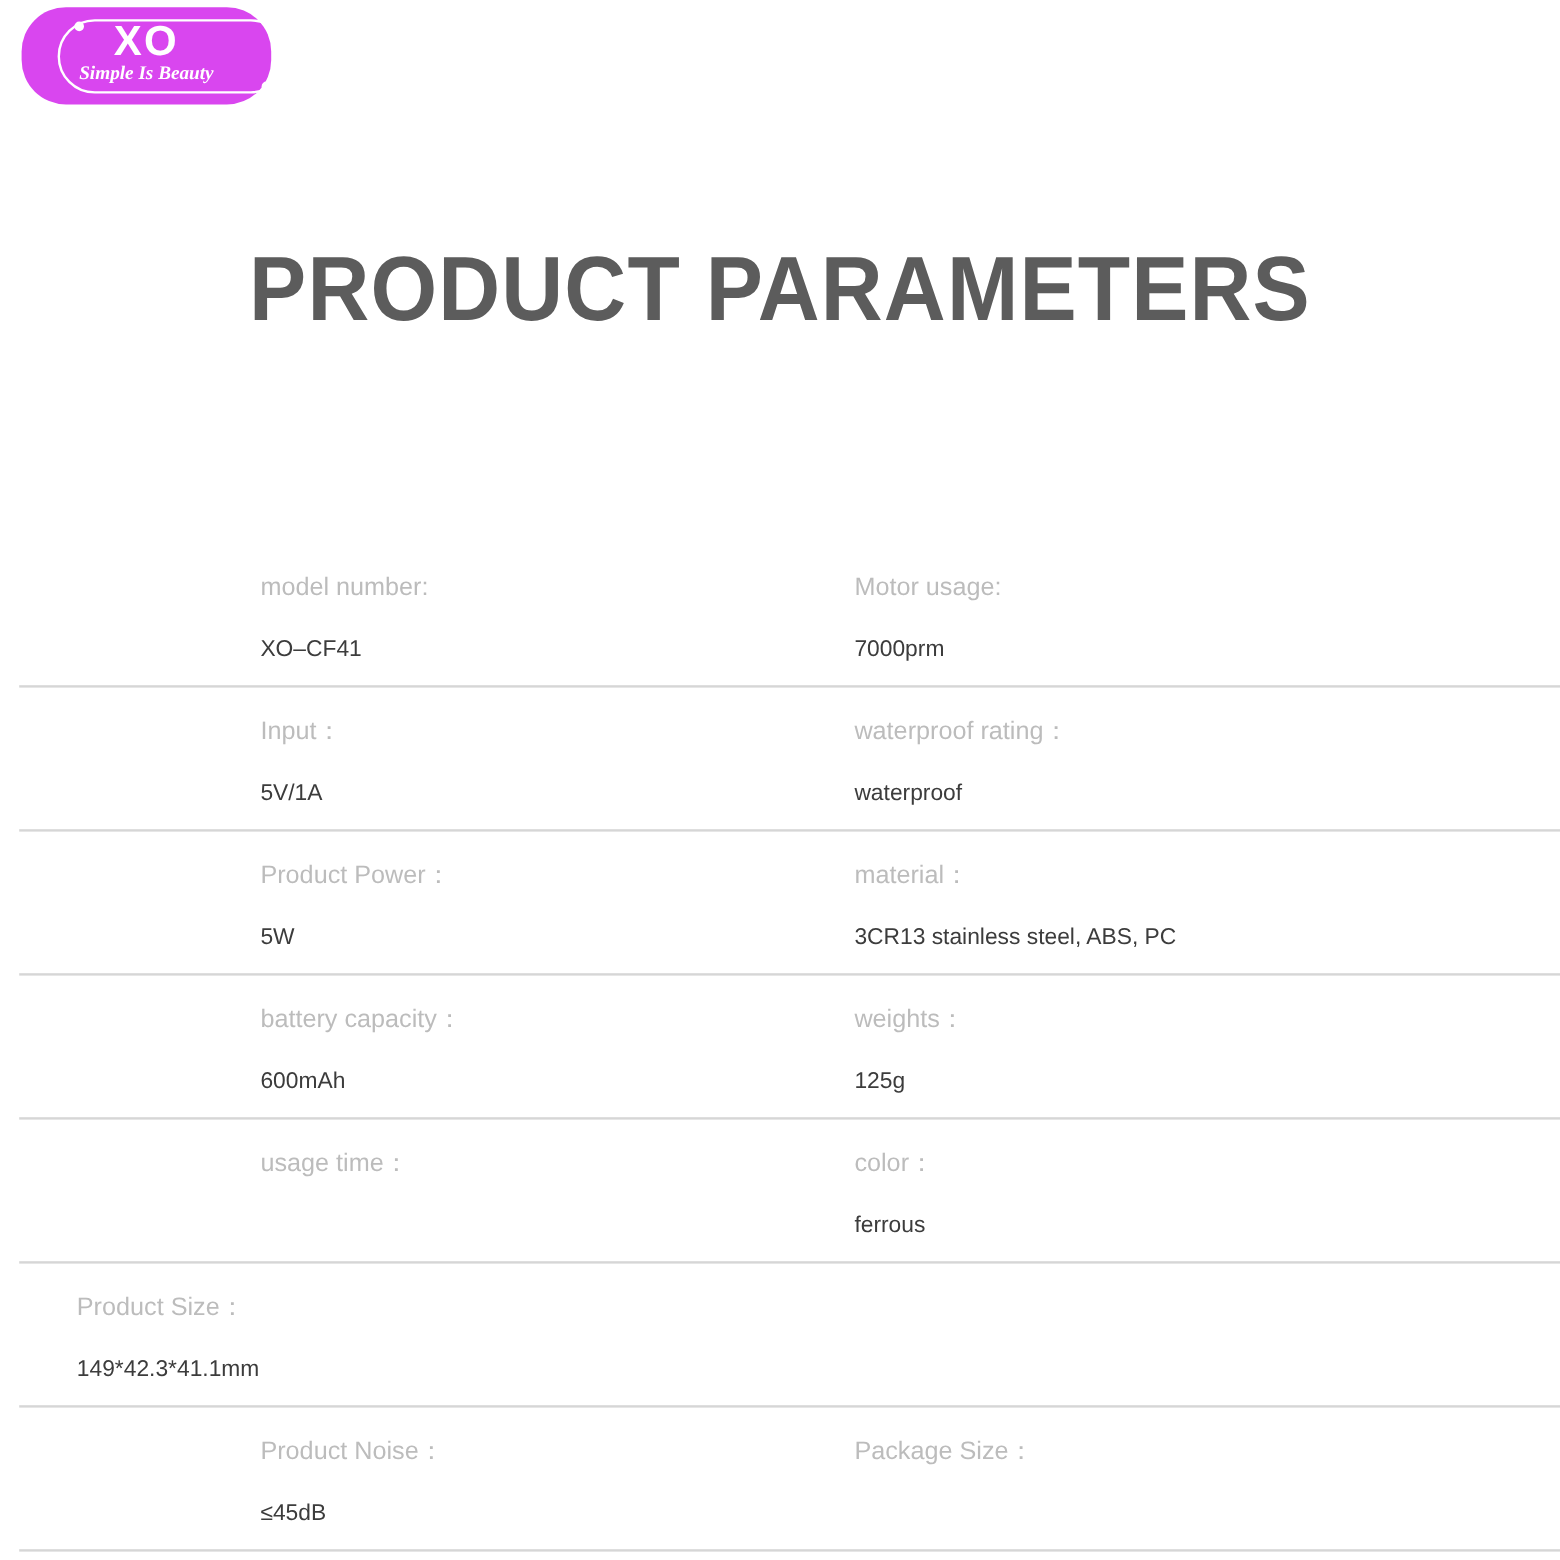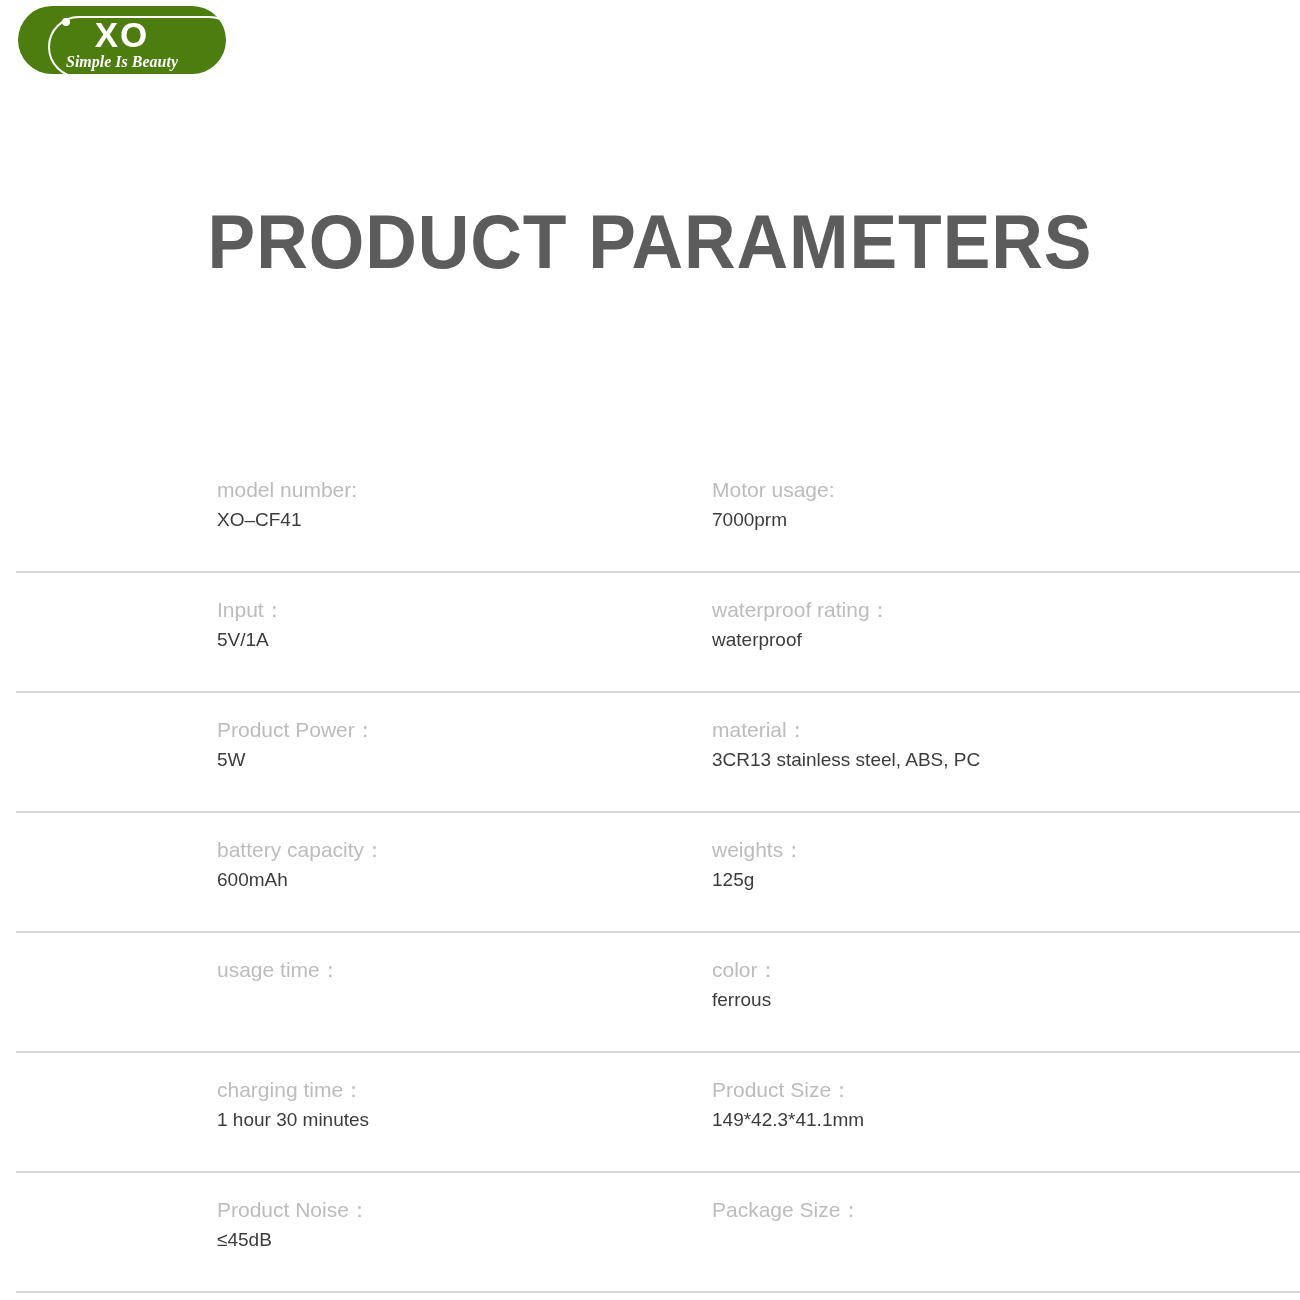--- a/index.html
+++ b/index.html
@@ -25,22 +25,22 @@
     left: -4px;
     top: 2px;
     width: 236px;
     height: 82px;
   }
   .logo-badge {
     position: absolute;
     left: 22px;
     top: 4px;
     width: 208px;
-    height: 68px;
-    background: #4d7c0f;
+    height: 81px;
+    background: #d946ef;
     border-radius: 37px;
   }
   
   .logo-ring {
     position: absolute;
     left: 30px;
     top: 10px;
     width: 192px;
     height: 62px;
     border: 2px solid #ffffff;
@@ -122,21 +122,21 @@
   .spec-cell.right { width: 652px; padding-left: 48px; }
 
   .spec-label {
     color: #bcbcbc;
     font-size: 21px;
     font-weight: normal;
     line-height: 1;
     white-space: nowrap;
   }
   .spec-value {
-    margin-top: 10px;
+    margin-top: 32px;
     color: #3c3c3c;
     font-size: 19px;
     font-weight: normal;
     line-height: 1;
     white-space: nowrap;
   }
 </style>
 </head>
 <body>
 
@@ -204,24 +204,20 @@
       <div class="spec-cell left">
         <div class="spec-label">usage time：</div>
       </div>
       <div class="spec-cell right">
         <div class="spec-label">color：</div>
         <div class="spec-value">ferrous</div>
       </div>
     </div>
 
     <div class="spec-row">
-      <div class="spec-cell left">
-        <div class="spec-label">charging time：</div>
-        <div class="spec-value">1 hour 30 minutes</div>
-      </div>
       <div class="spec-cell right">
         <div class="spec-label">Product Size：</div>
         <div class="spec-value">149*42.3*41.1mm</div>
       </div>
     </div>
 
     <div class="spec-row">
       <div class="spec-cell left">
         <div class="spec-label">Product Noise：</div>
         <div class="spec-value">≤45dB</div>

